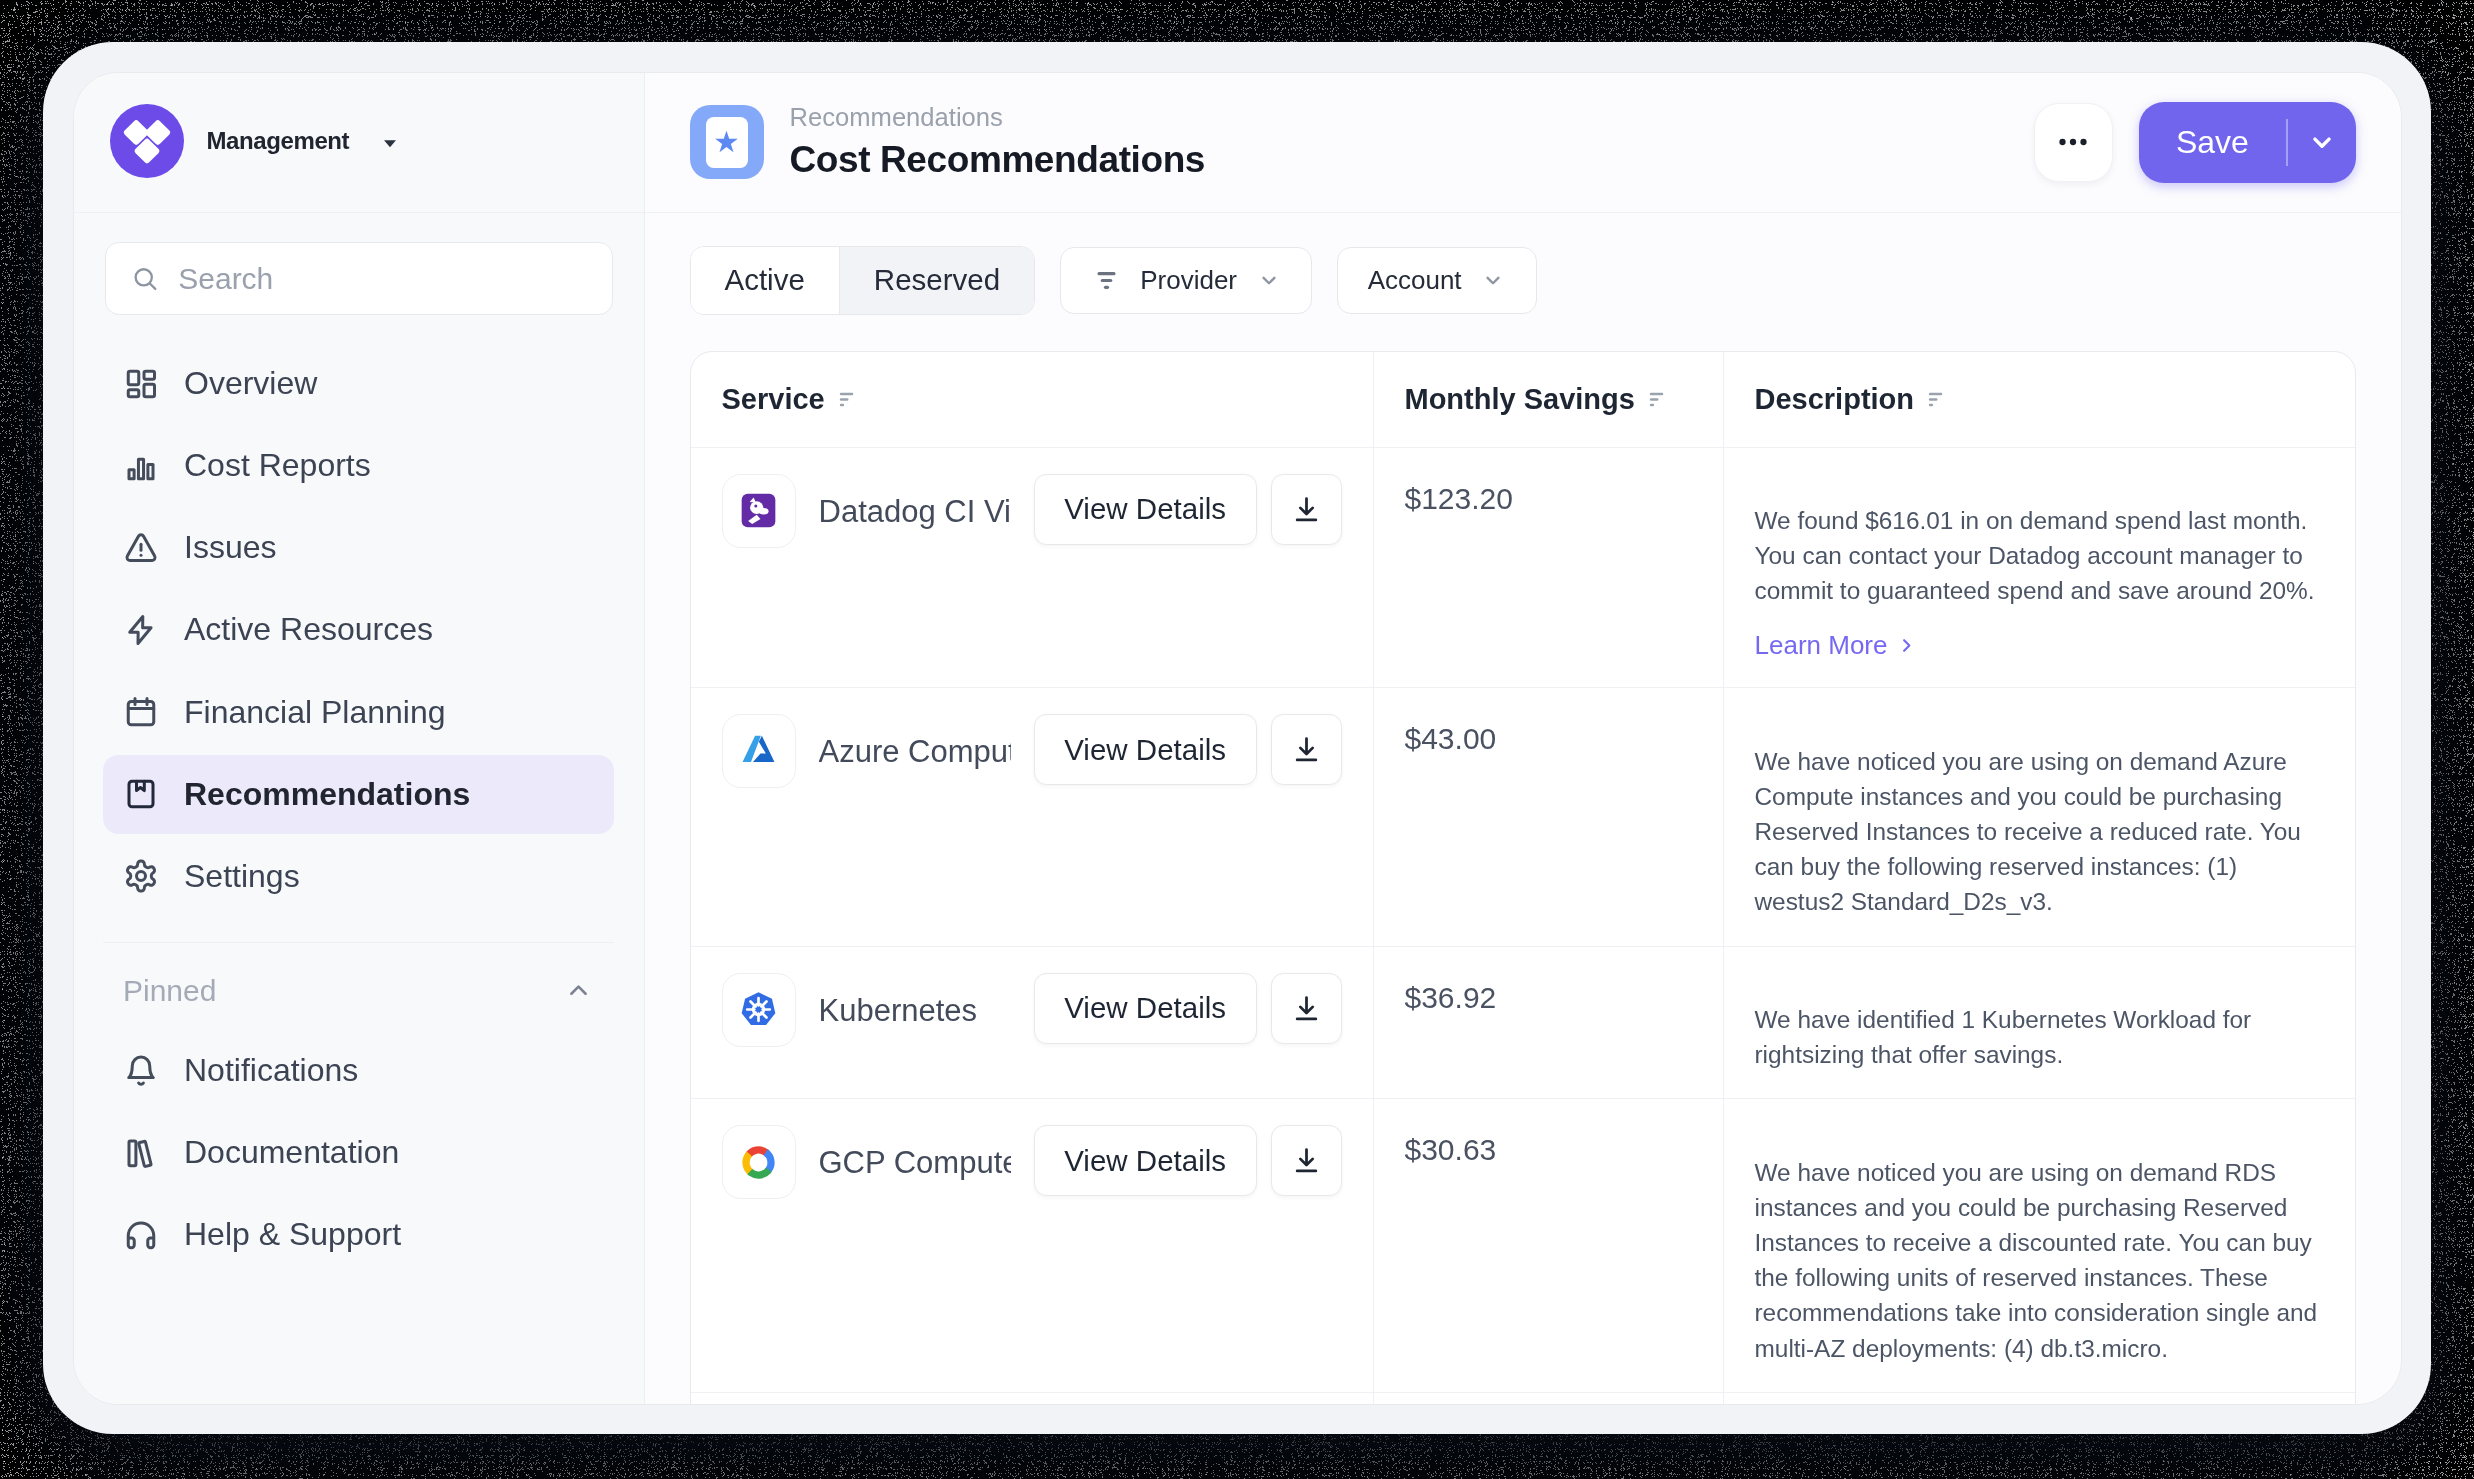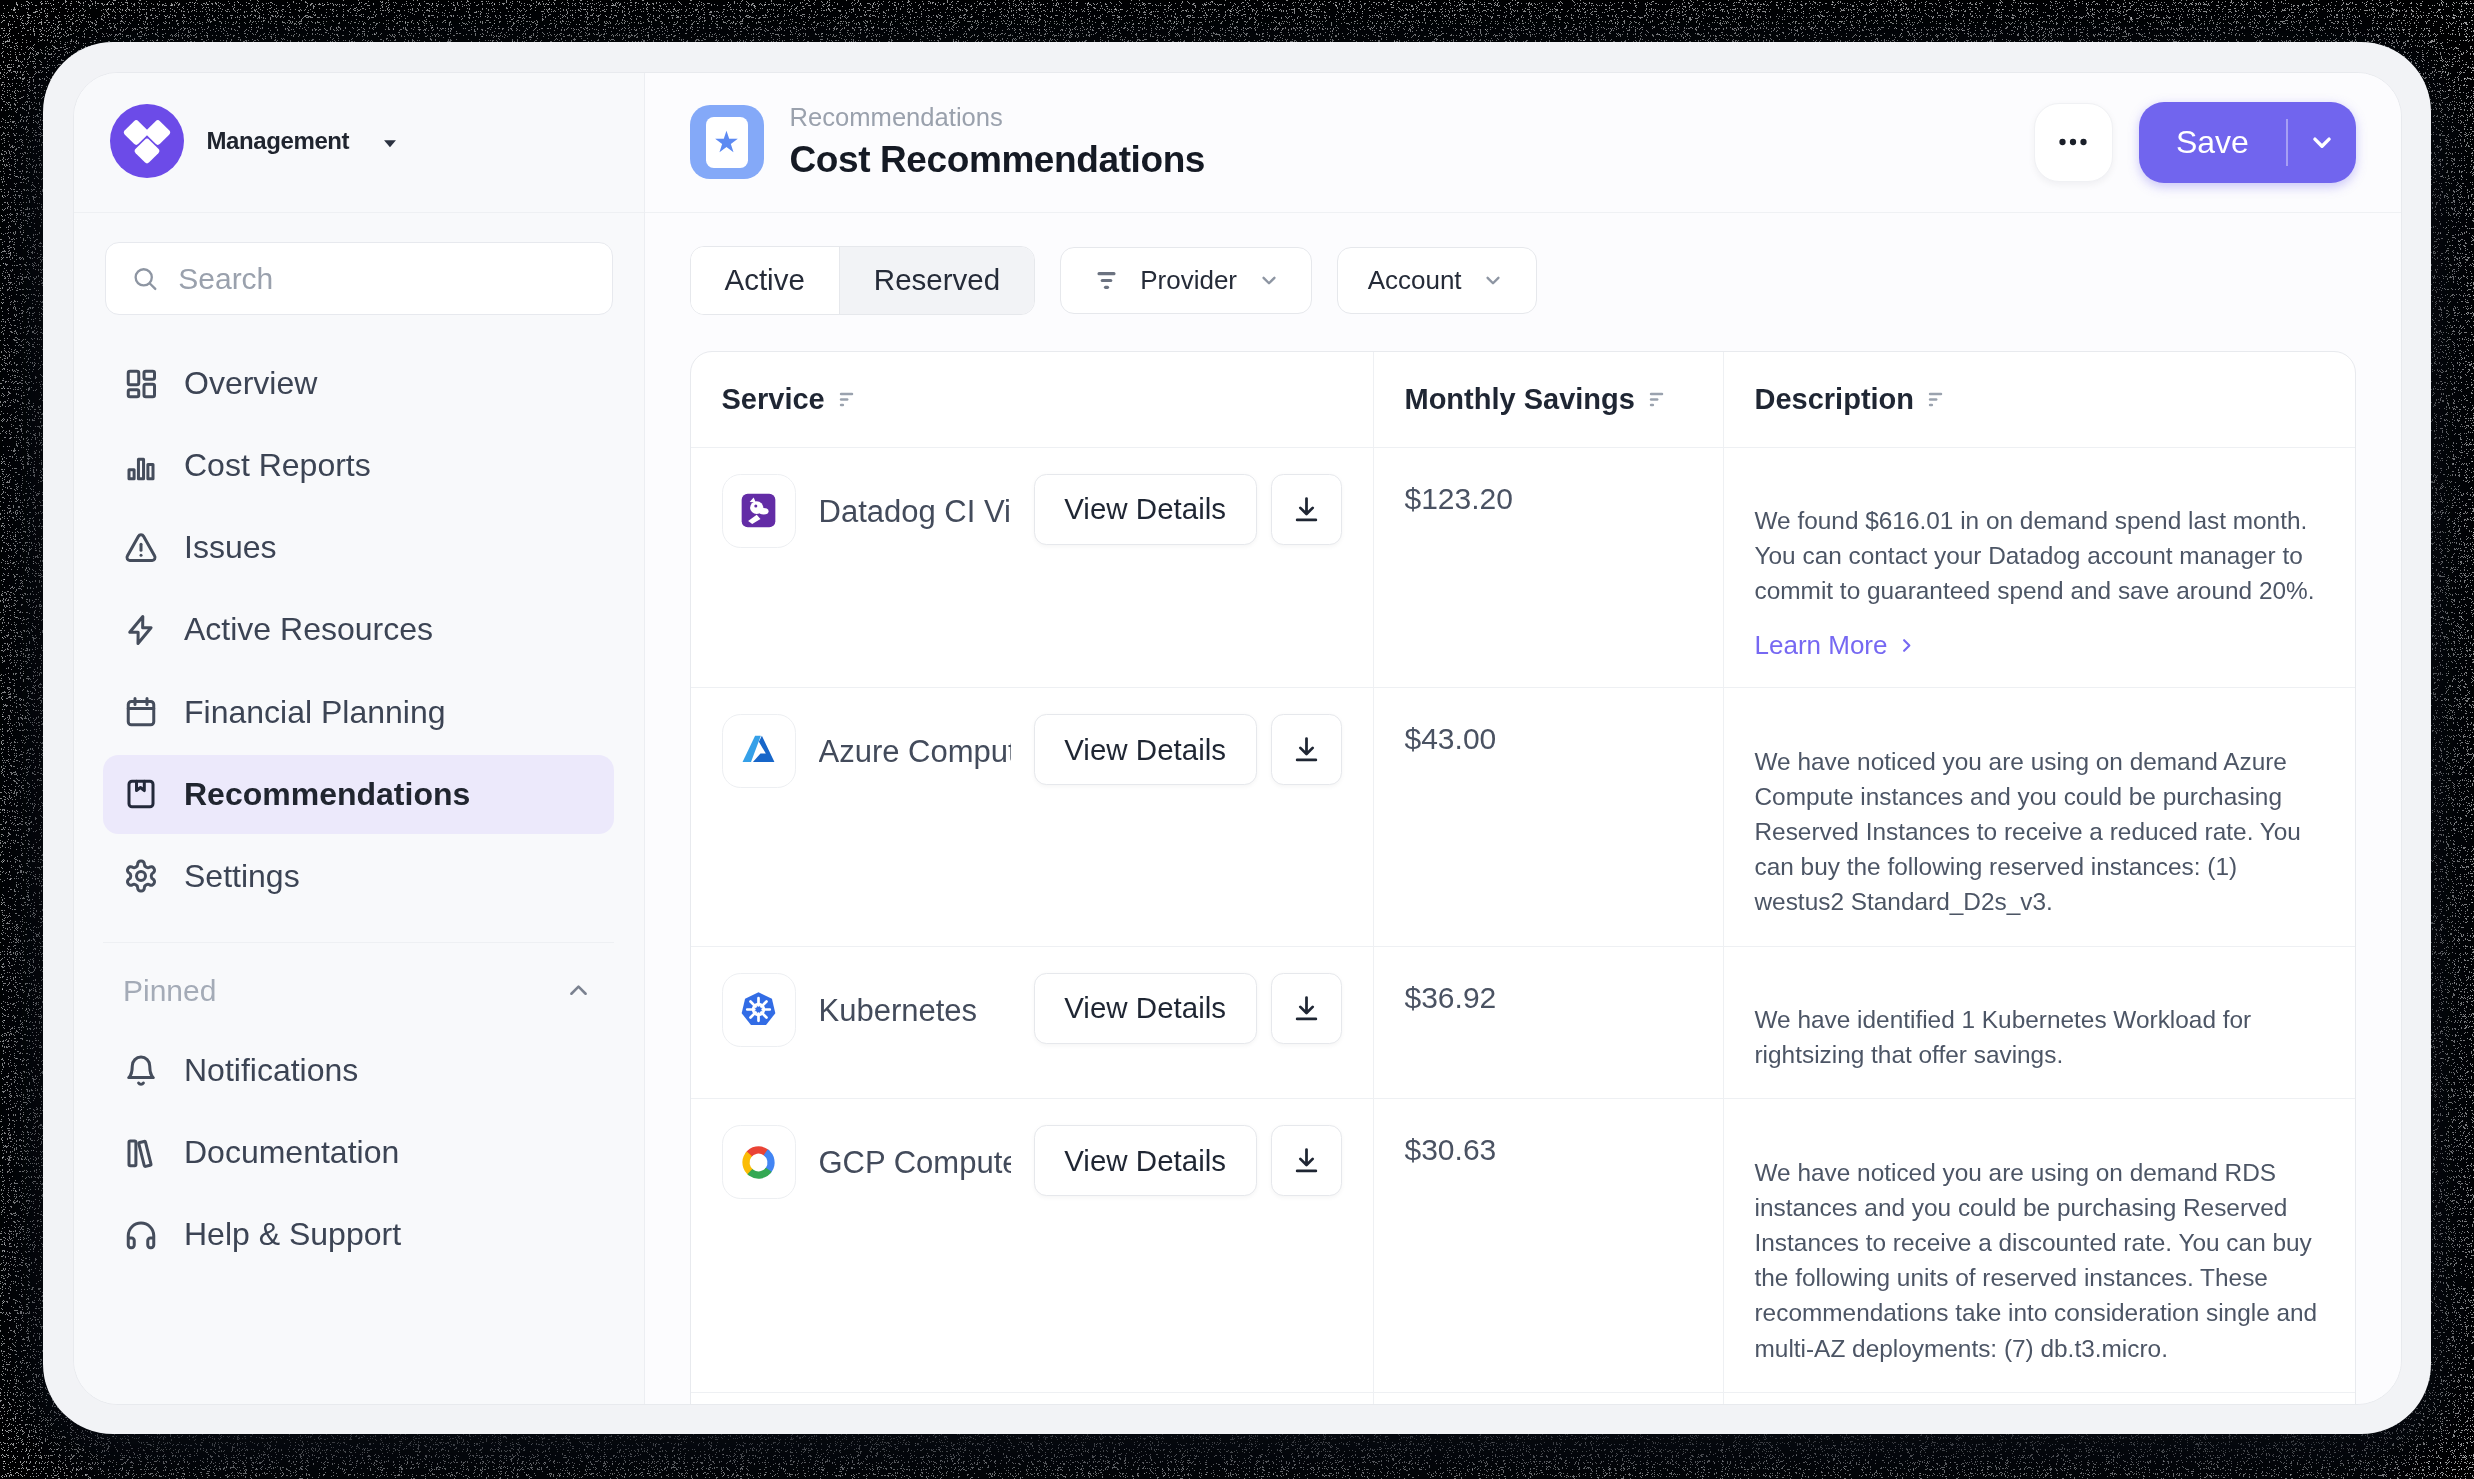--- a/index.html
+++ b/index.html
@@ -440,21 +440,21 @@
               </div>
               <div class="dl-btn">
                 <svg width="33" height="33" viewBox="0 0 24 24">
                   <path d="M12 4v10.5M7.5 10.8 12 15.3l4.5-4.5M5.2 19.6h13.6" fill="none" stroke="#1f2633" stroke-width="2" stroke-linecap="round" stroke-linejoin="round"></path>
                 </svg>
               </div>
             </div>
           </div>
           <div class="cell c2 money">$30.63</div>
           <div class="cell c3">
-            <div class="desc">We have noticed you are using on demand RDS instances and you could be purchasing Reserved Instances to receive a discounted rate. You can buy the following units of reserved instances. These recommendations take into consideration single and multi-AZ deployments: (7) db.t3.micro.</div>
+            <div class="desc">We have noticed you are using on demand RDS instances and you could be purchasing Reserved Instances to receive a discounted rate. You can buy the following units of reserved instances. These recommendations take into consideration single and multi-AZ deployments: (4) db.t3.micro.</div>
           </div>
         </div>
 
         <div class="trow r5">
           <div class="cell c1 svc">
             
             
             
           </div>
           <div class="cell c2 money">$28.64</div>

